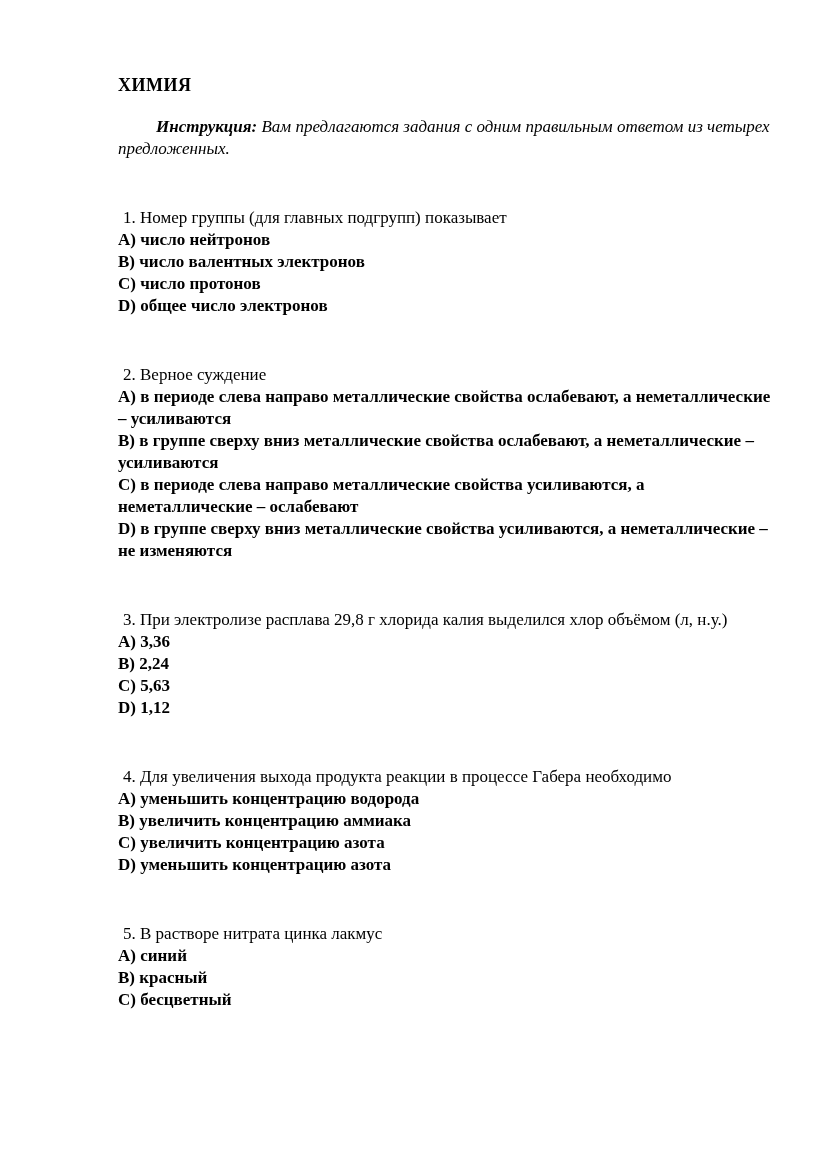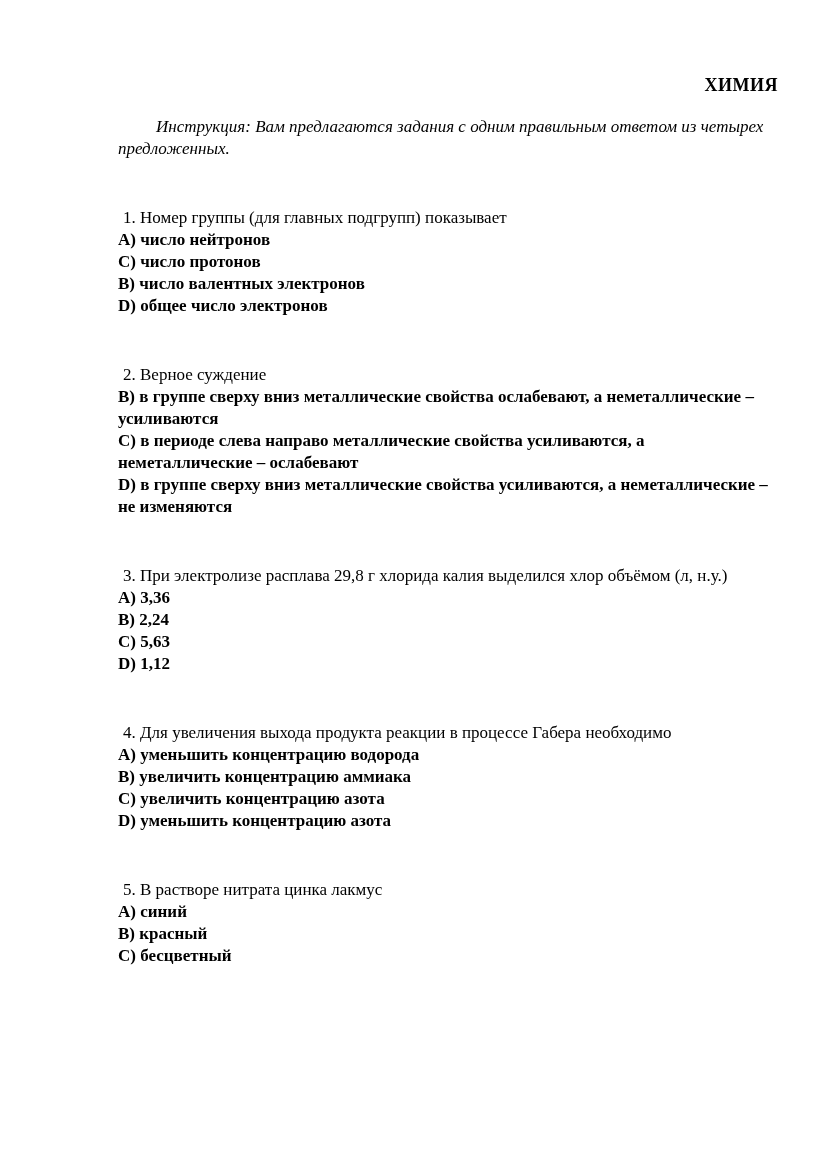--- a/index.html
+++ b/index.html
@@ -14,57 +14,58 @@
     overflow: hidden;
   }
   .page {
     box-sizing: border-box;
     width: 827px;
     height: 1170px;
     padding: 74px 49px 0 118px;
   }
   .content { width: 660px; }
   .doc-title {
-    text-align: right;
+    text-align: left;
     font-weight: bold;
     font-size: 18px;
     letter-spacing: 0.5px;
     margin: 0 0 20px 0;
   }
   .instruction {
     font-style: italic;
     text-indent: 38px;
     margin: 0;
   }
-  .instruction .instr-label { font-weight: normal; }
+  .instruction .instr-label { font-weight: bold; }
   .question { margin-top: 26px; }
   .q-line { text-indent: 5px; margin-top: 47px; }
   .option { text-indent: 0; font-weight: bold; }
 </style>
 </head>
 <body>
 
 <div class="page">
   <div class="content">
 
     <h1 class="doc-title">ХИМИЯ</h1>
 
     <p class="instruction"><span class="instr-label">Инструкция:</span> <span>Вам предлагаются задания с одним правильным ответом из четырех предложенных.</span></p>
 
     <div id="questions">
   <div class="question">
     <div class="q-line"><span>1.</span> <span>Номер группы (для главных подгрупп) показывает</span></div>
     <div class="option"><span>A)</span> <span>число нейтронов</span></div>
+    <div class="option"><span>B)</span> <span>число валентных электронов</span></div>
     <div class="option"><span>C)</span> <span>число протонов</span></div>
-    <div class="option"><span>B)</span> <span>число валентных электронов</span></div>
     <div class="option"><span>D)</span> <span>общее число электронов</span></div>
   </div>
 
   <div class="question">
     <div class="q-line"><span>2.</span> <span>Верное суждение</span></div>
+    <div class="option"><span>A)</span> <span>в периоде слева направо металлические свойства ослабевают, а неметаллические – усиливаются</span></div>
     <div class="option"><span>B)</span> <span>в группе сверху вниз металлические свойства ослабевают, а неметаллические – усиливаются</span></div>
     <div class="option"><span>C)</span> <span>в периоде слева направо металлические свойства усиливаются, а неметаллические – ослабевают</span></div>
     <div class="option"><span>D)</span> <span>в группе сверху вниз металлические свойства усиливаются, а неметаллические – не изменяются</span></div>
   </div>
 
   <div class="question">
     <div class="q-line"><span>3.</span> <span>При электролизе расплава 29,8 г хлорида калия выделился хлор объёмом (л, н.у.)</span></div>
     <div class="option"><span>A)</span> <span>3,36</span></div>
     <div class="option"><span>B)</span> <span>2,24</span></div>
     <div class="option"><span>C)</span> <span>5,63</span></div>

